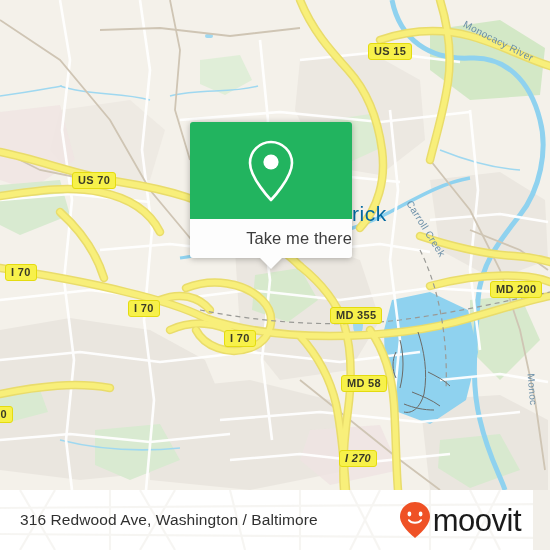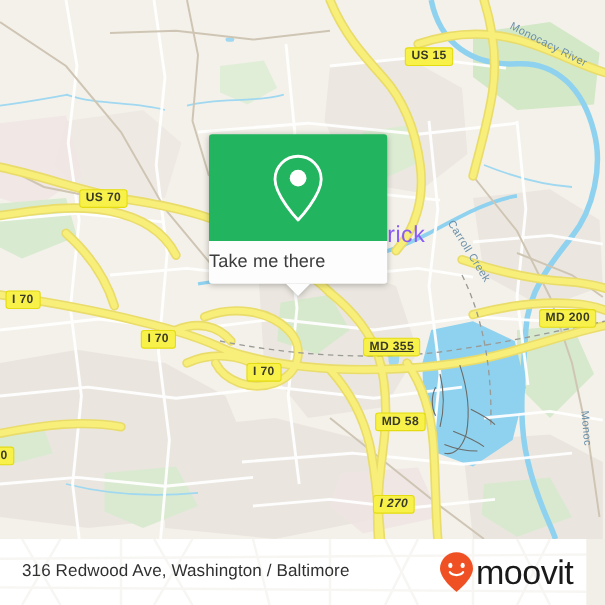--- a/index.html
+++ b/index.html
@@ -45,21 +45,21 @@
 
   
   .place-label {
     position: absolute;
     color: #4a4a48;
     font-family: "Liberation Sans", sans-serif;
     white-space: nowrap;
   }
   .city-label {
     font-size: 21px;
-    color: #8b5cf6;
+    color: #0369a1;
     letter-spacing: 0.5px;
   }
   .water-label {
     font-size: 10px;
     color: #6b8fa8;
     letter-spacing: 0.4px;
   }
 
   
   #attribution {
@@ -87,21 +87,21 @@
     display: flex;
     align-items: center;
     justify-content: center;
   }
   #callout-bottom {
     background: #fdfdfd;
     height: 39px;
     border-radius: 0 0 3px 3px;
     display: flex;
     align-items: center;
-    justify-content: flex-start;
+    justify-content: flex-end;
     position: relative;
   }
   #callout-label {
     font-size: 16.5px;
     color: #3c3c3c;
     font-family: "Liberation Sans", sans-serif;
     letter-spacing: 0.1px;
   }
   #callout-tail {
     position: absolute;
@@ -311,21 +311,21 @@
         </g>
       </g>
     </svg>
 
     <div id="shield-group">
         <div class="shield" style="left: 334px; top: 43px; margin-left: 34px;">US 15</div>
         <div class="shield" style="left: 72px; top: 172px;">US 70</div>
         <div class="shield" style="left: 5px; top: 264px;">I 70</div>
         <div class="shield" style="left: 128px; top: 300px;">I 70</div>
         <div class="shield" style="left: 224px; top: 330px;">I 70</div>
-        <div class="shield" style="left: 330px; top: 307px; text-decoration: underline;">MD 355</div>
+        <div class="shield" style="left: 330px; top: 307px;">MD 355</div>
         <div class="shield" style="left: 490px; top: 281px;">MD 200</div>
         <div class="shield" style="left: 341px; top: 375px;">MD 58</div>
         <div class="shield" style="left: 339px; top: 450px; font-style: italic;">I 270</div>
         <div class="shield" style="left: -12px; top: 406px;">80</div>
       </div>
 
     <div id="label-group">
         <div class="place-label city-label" style="left: 352px; top: 202px; transform: rotate(0deg); transform-origin: left center;">rick</div>
         <div class="place-label water-label" style="left: 464px; top: 18px; transform: rotate(27deg); transform-origin: left center;">Monocacy River</div>
         <div class="place-label water-label" style="left: 409px; top: 196px; transform: rotate(58deg); transform-origin: left center;">Carroll Creek</div>

